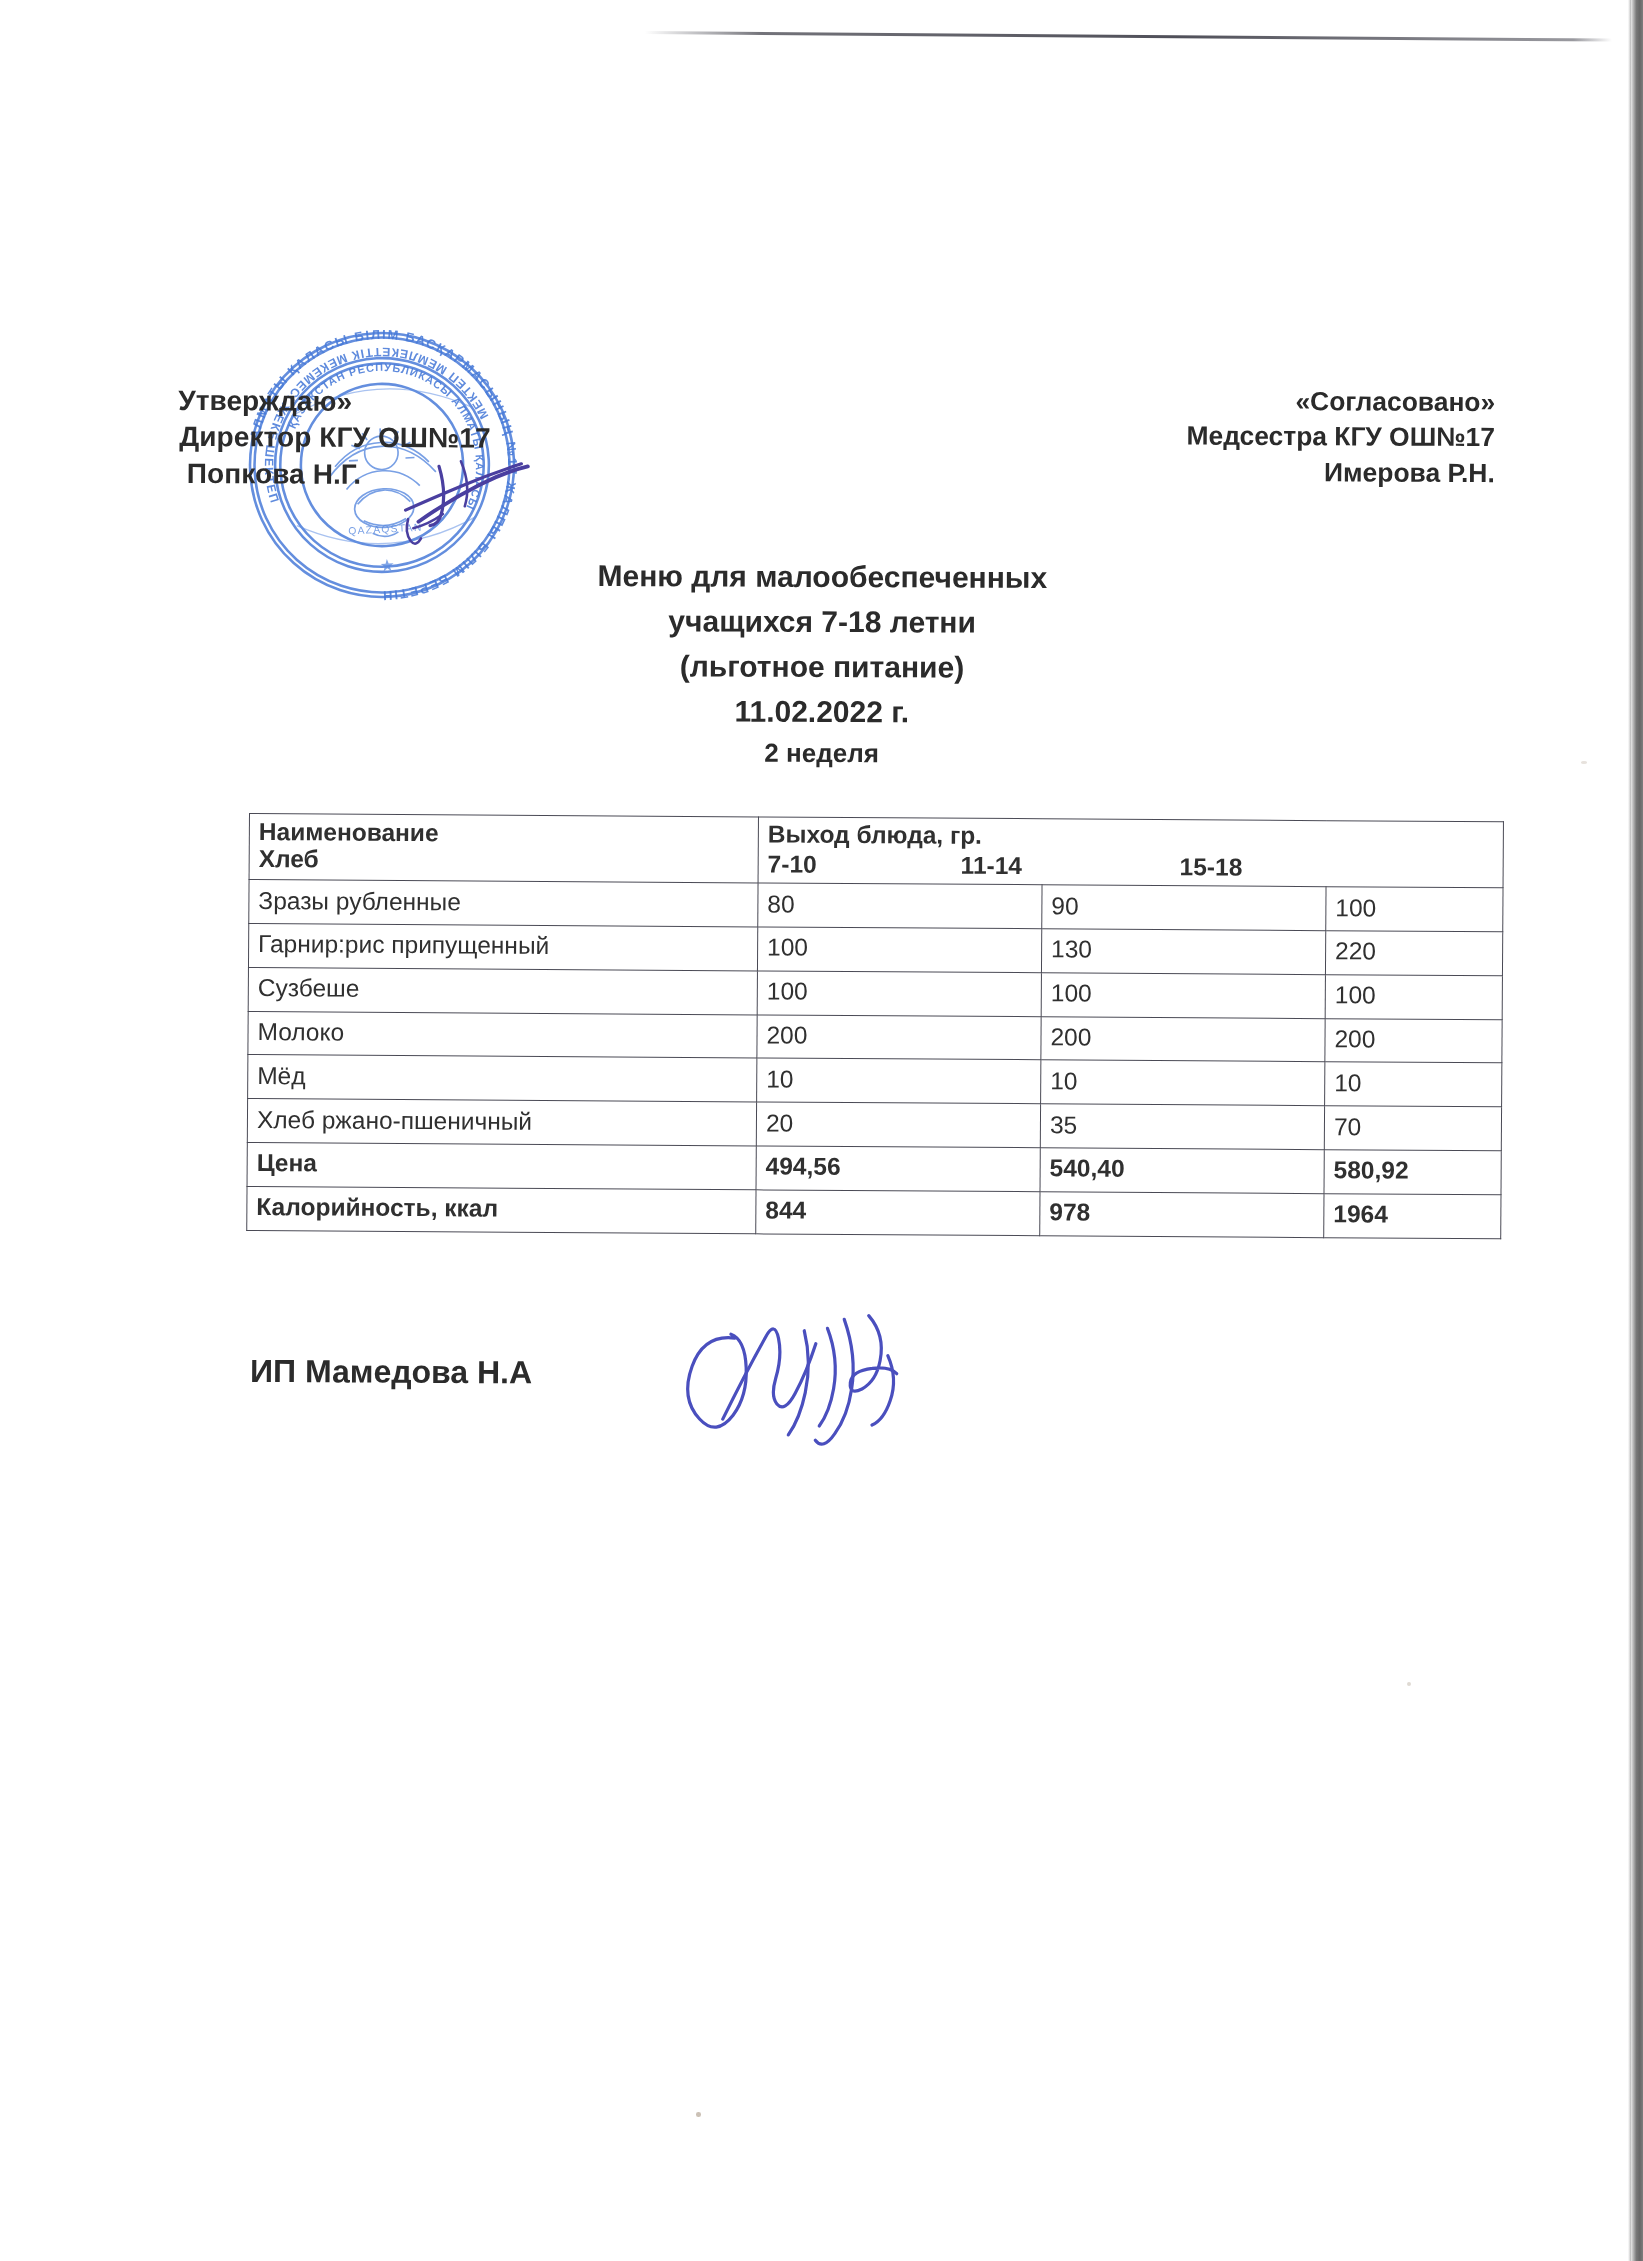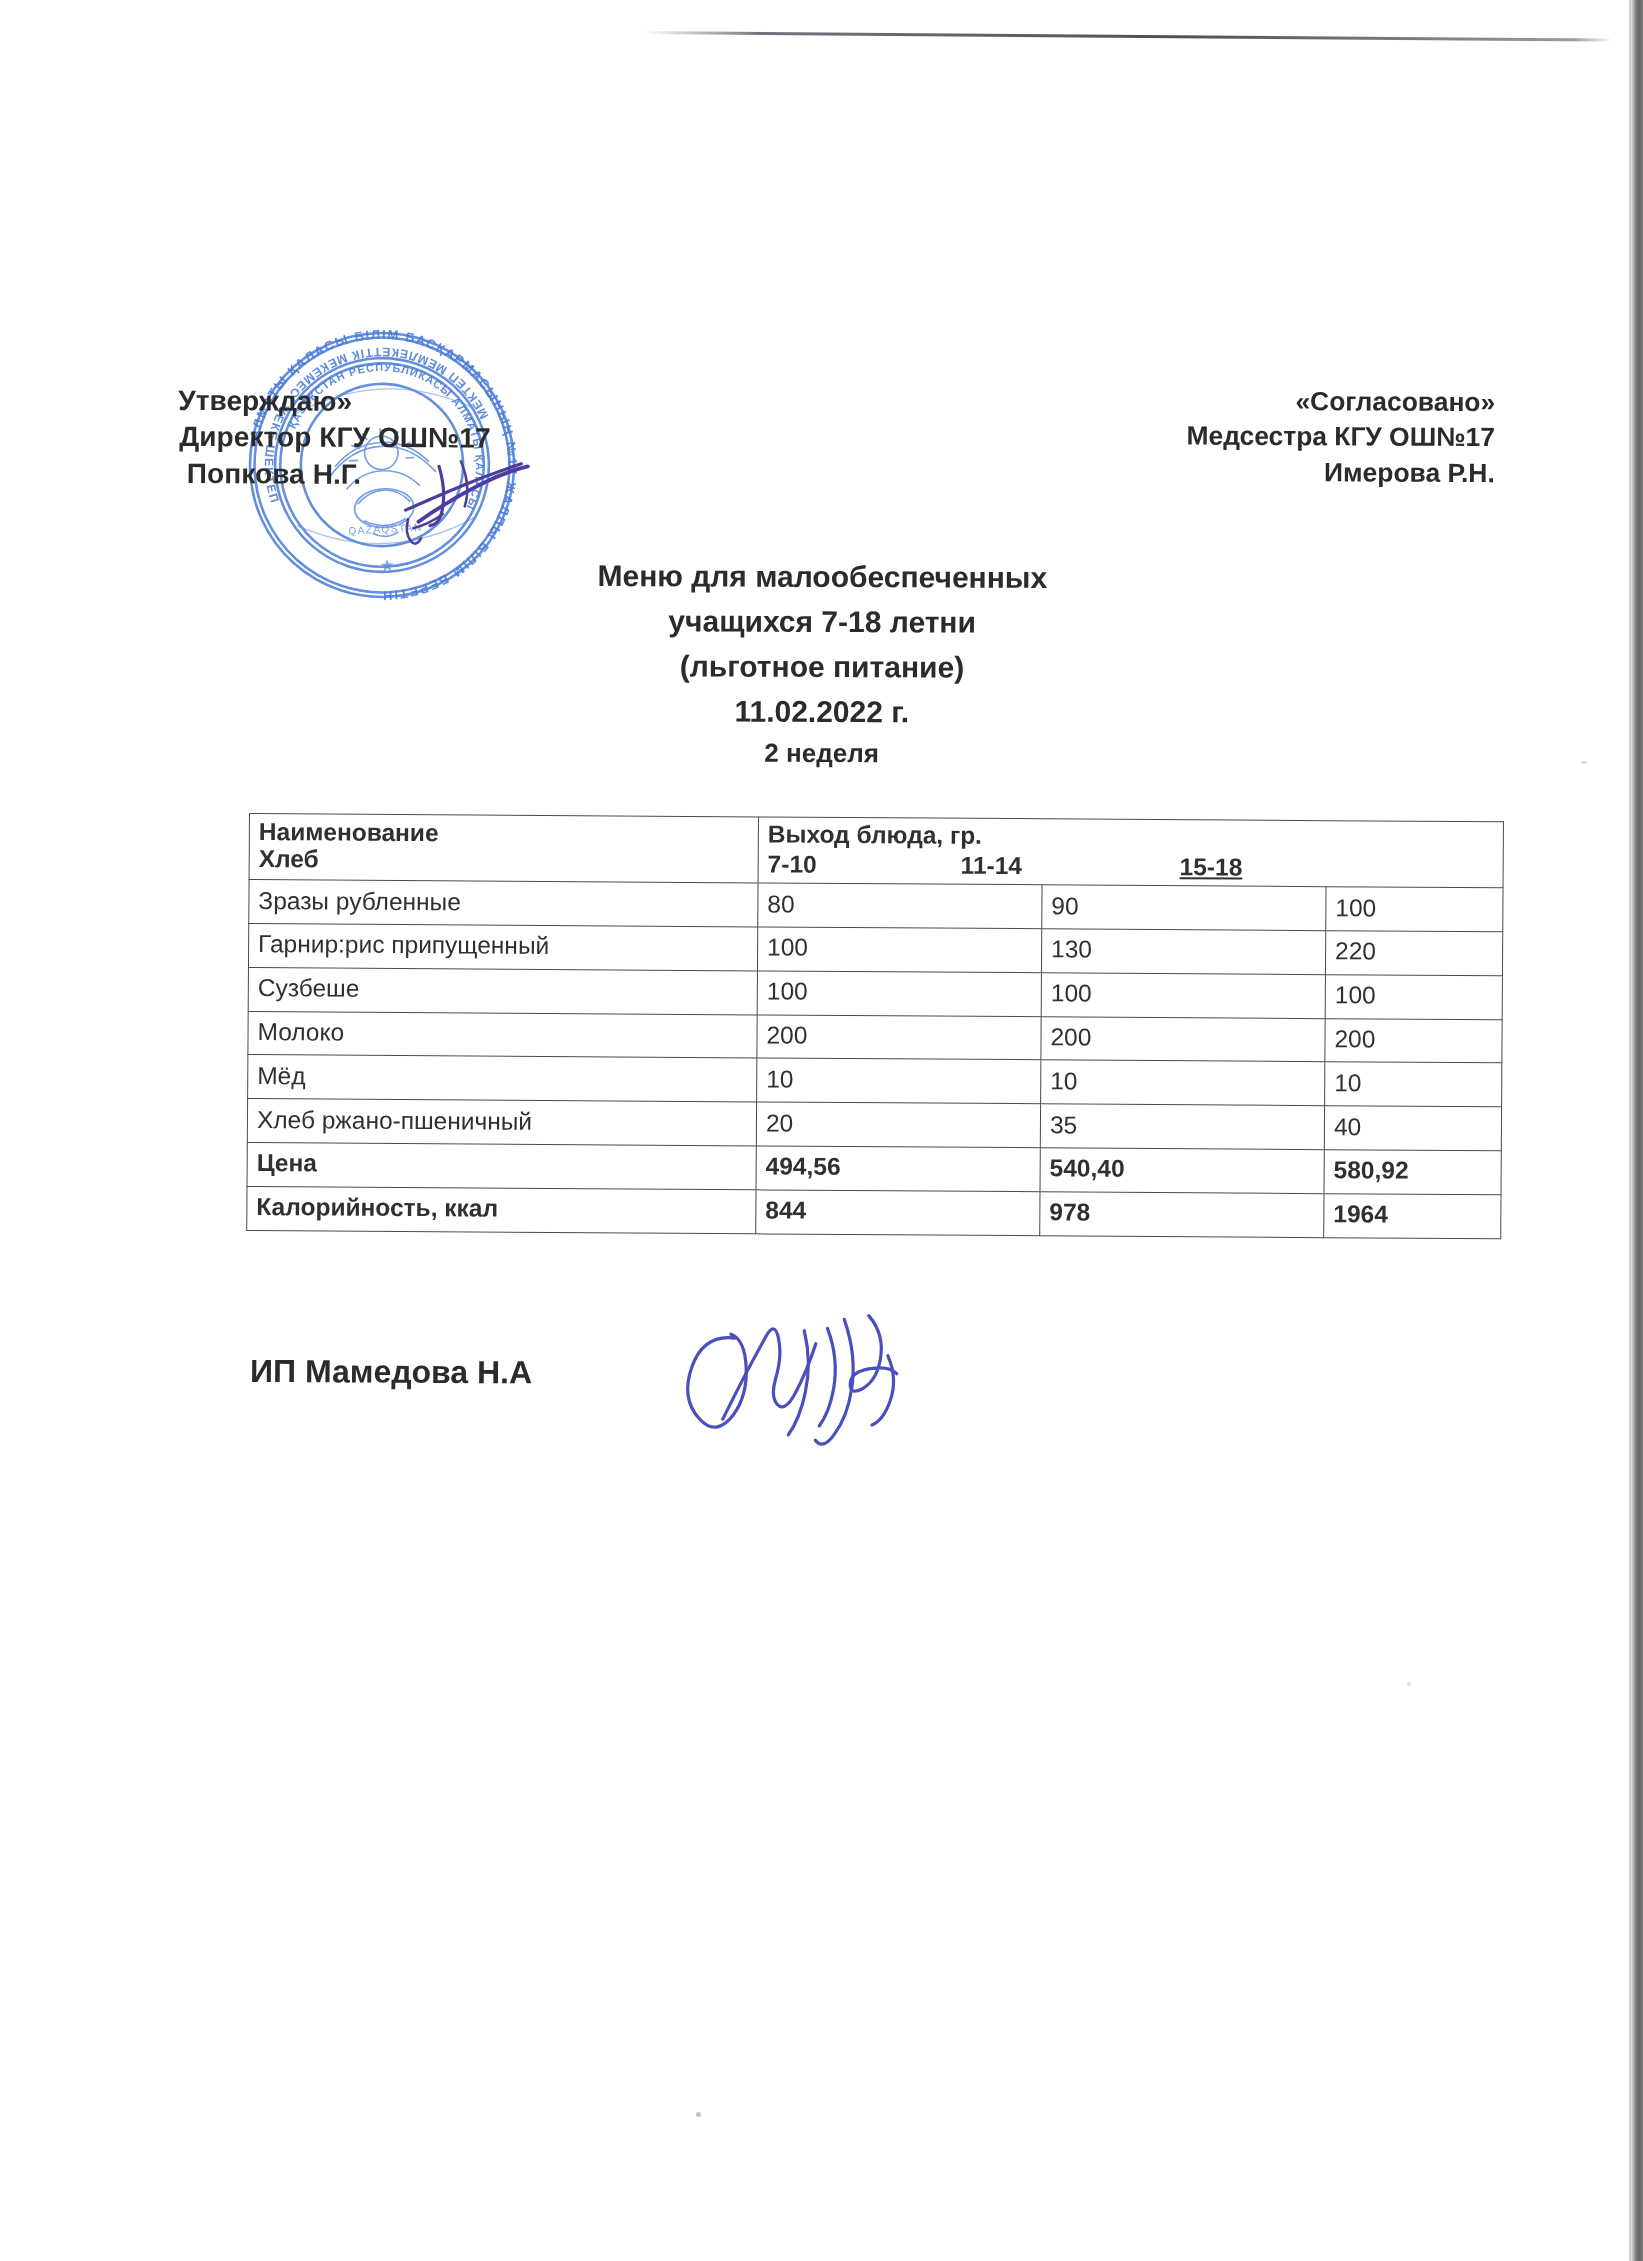--- a/index.html
+++ b/index.html
@@ -100,21 +100,21 @@
   td.hdr-out{
     font-size:32px;font-weight:bold;line-height:1.18;
     padding:9px 6.4px 10.3px 11.6px;height:97px;vertical-align:top;
     color:#262626;
   }
   .hdr-out-line1{display:block;}
   .hdr-out-line2{display:block;margin-top:2.6px;}
   .hdr-out-line2 span{display:inline-block;}
   .age-1{width:193px;}
   .age-2{width:219px;}
-  .age-3{width:auto;text-decoration:underline;}
+  .age-3{width:auto;}
 
   tr.total td{font-weight:bold;color:#232323;}
   td.num{padding-left:10.3px;}
 
   
   #footer-sign{
     position:absolute;left:250px;top:1325px;width:774px;height:122px;
     transform:rotate(0.3deg);
   }
   #vendor-name{
@@ -266,21 +266,21 @@
         <tr>
           <td>Мёд</td>
           <td class="num">10</td>
           <td class="num">10</td>
           <td class="num">10</td>
         </tr>
         <tr>
           <td>Хлеб ржано-пшеничный</td>
           <td class="num">20</td>
           <td class="num">35</td>
-          <td class="num">40</td>
+          <td class="num">70</td>
         </tr>
         <tr class="total">
           <td>Цена</td>
           <td class="num">494,56</td>
           <td class="num">540,40</td>
           <td class="num">580,92</td>
         </tr>
         <tr class="total">
           <td>Калорийность, ккал</td>
           <td class="num">844</td>

